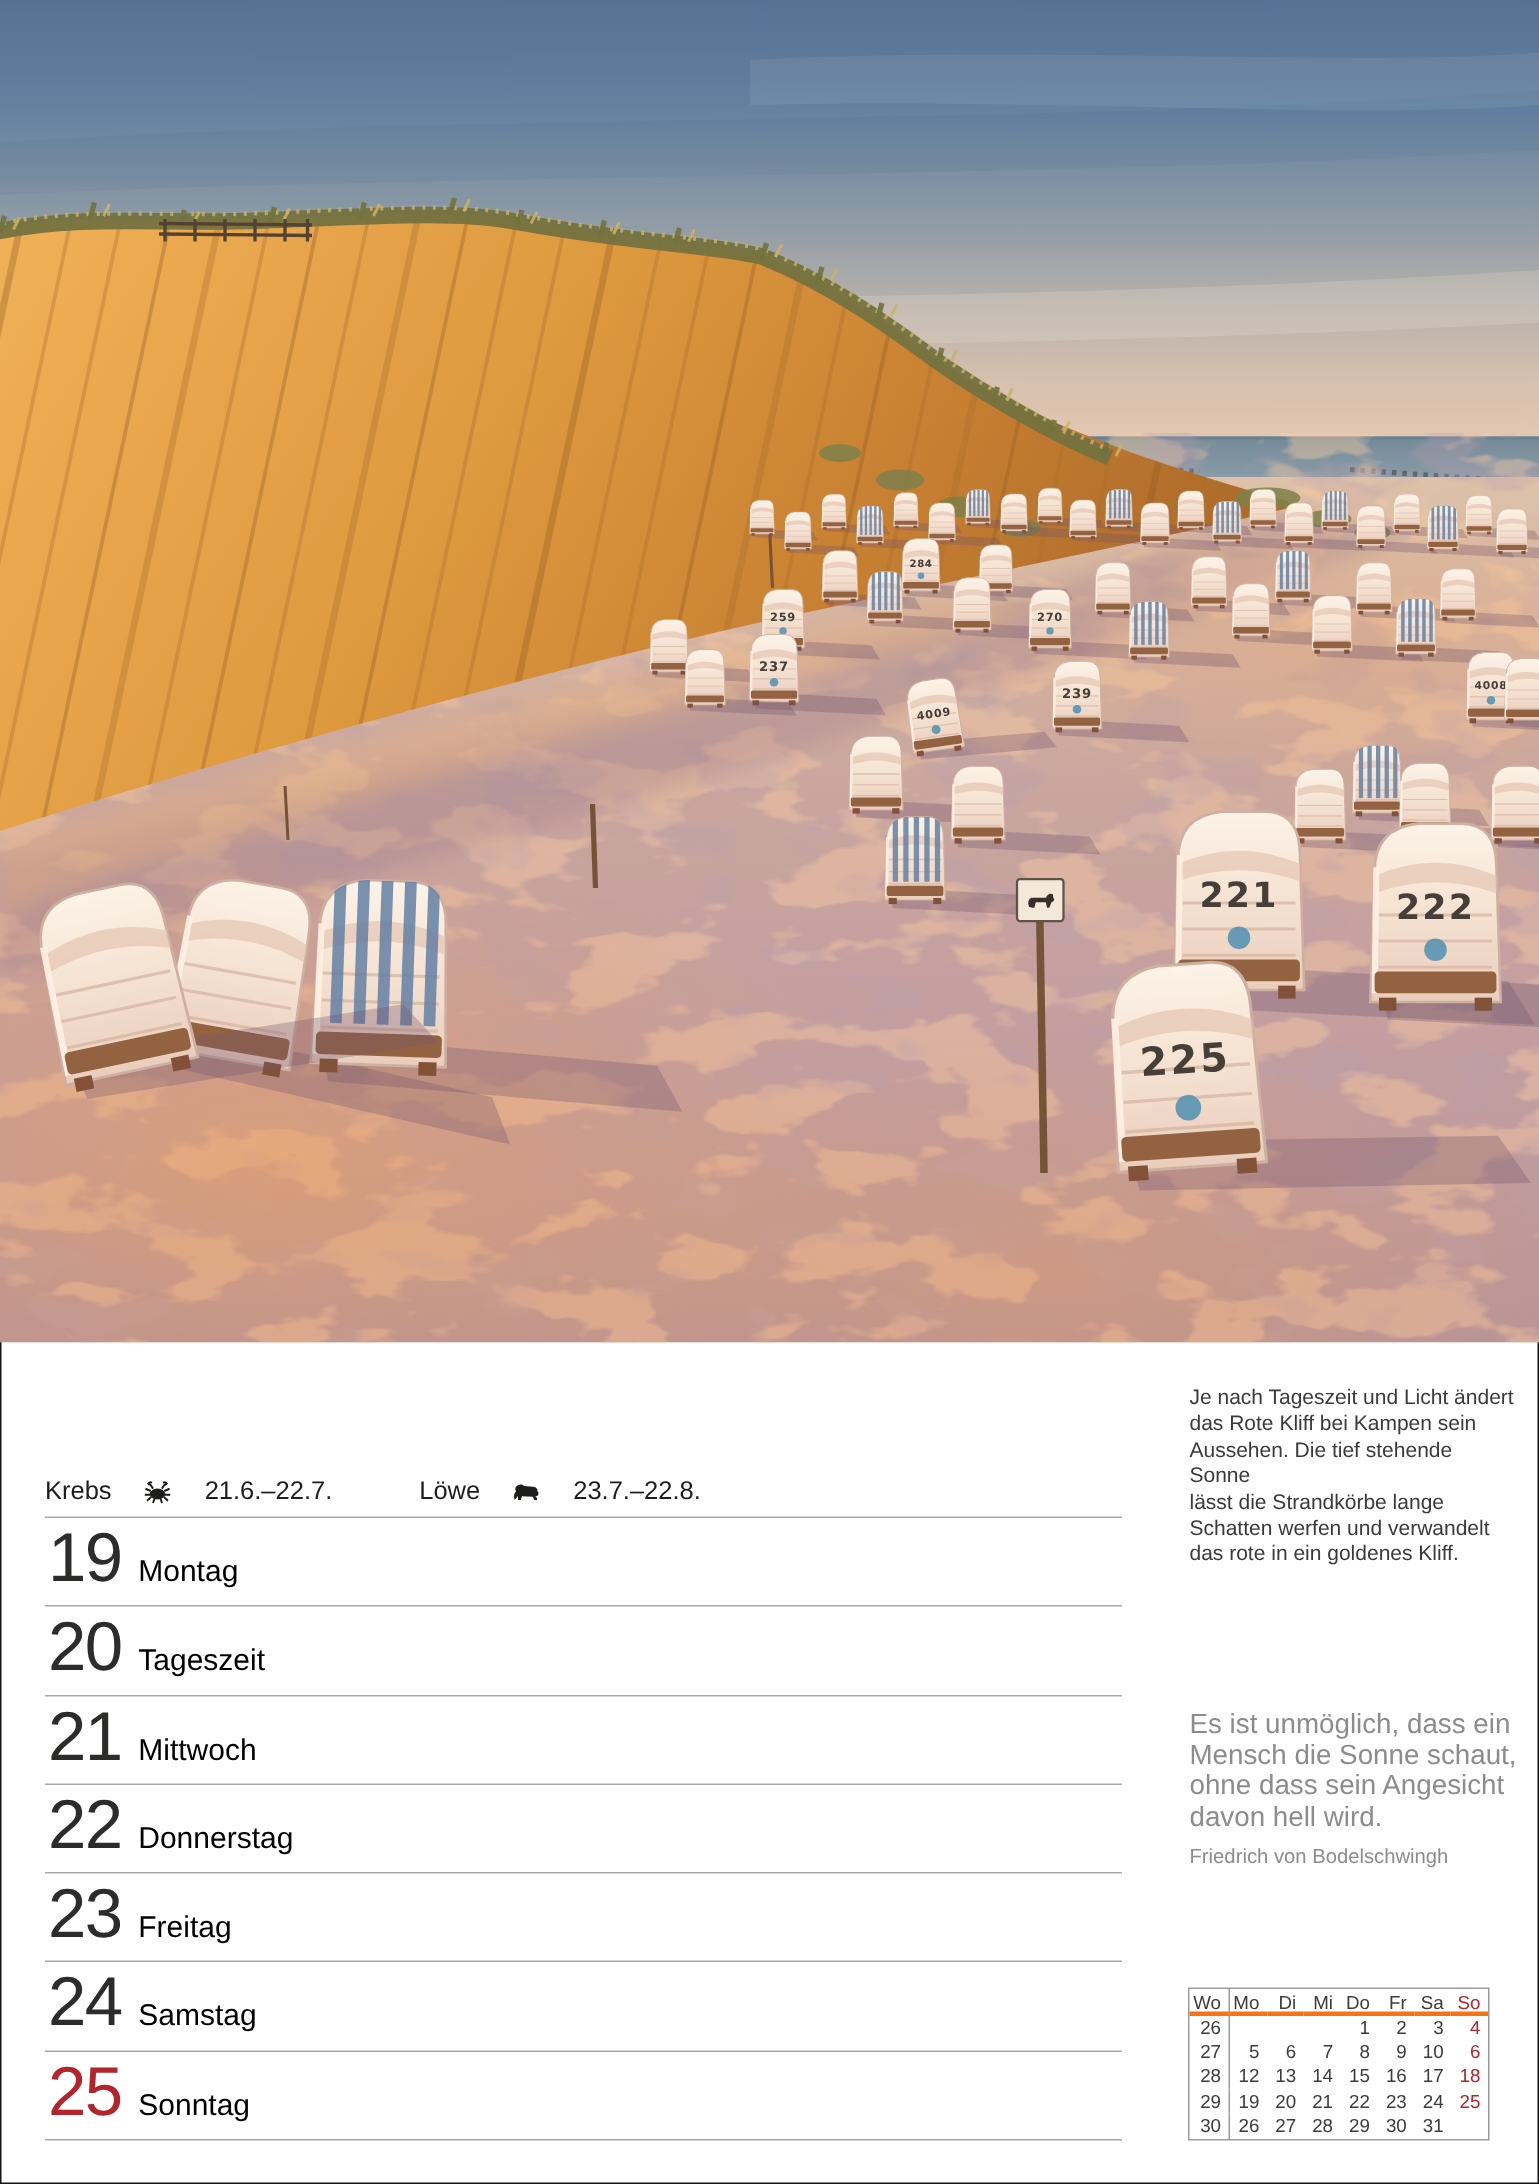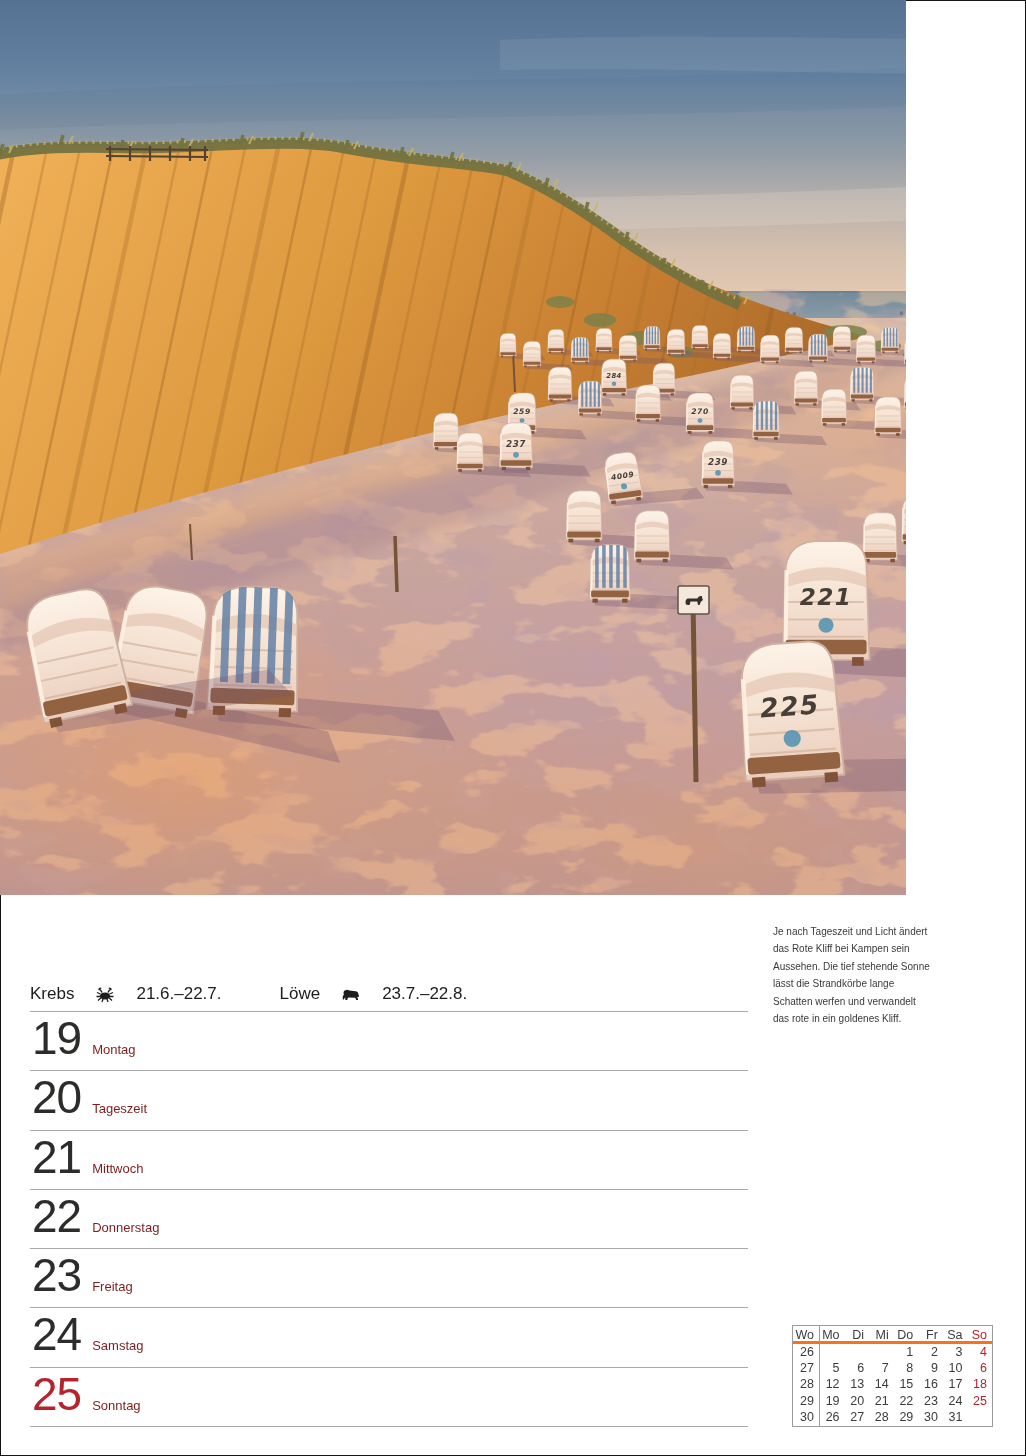--- a/index.html
+++ b/index.html
@@ -1,41 +1,41 @@
 <!DOCTYPE html>
 <html><head>
 <meta charset="utf-8">
 <style>
   html,body{margin:0;padding:0;}
   body{width:1026px;height:1456px;position:relative;background:#ffffff;
        font-family:"Liberation Sans",sans-serif;color:#2c2c2b;overflow:hidden;}
   .page{position:absolute;inset:0;outline:1px solid #141414;outline-offset:-1px;}
-  .photo-wrap{position:absolute;left:0;top:0;width:906px;height:895px;overflow:hidden;font-style:italic;}
+  .photo-wrap{position:absolute;left:0;top:0;width:1026px;height:895px;overflow:hidden;}
   .photo-wrap svg{display:block;}
 
   
   .title-row{position:absolute;left:32px;top:912px;display:flex;align-items:baseline;gap:14px;}
   .month{font-size:41px;letter-spacing:0.5px;color:#1d1d1b;}
   .week-label{font-size:17px;color:#1d1d1b;}
 
   
   .zodiac-row{position:absolute;left:30px;top:984px;display:flex;align-items:center;gap:20px;
               font-size:17px;color:#1d1d1b;}
   .zodiac-row .gap{width:18px;}
   .zicon{width:22px;height:17px;display:inline-block;}
 
   
   .week{position:absolute;left:30px;top:1011px;width:718px;border-top:1px solid #a8a8a8;}
   .day-row{height:59.3px;border-bottom:1px solid #a8a8a8;display:flex;align-items:baseline;box-sizing:border-box;}
   .day-num{font-size:46px;line-height:53px;color:#2c2c2b;margin-left:2px;letter-spacing:-1px;}
   .day-num.sun{color:#b3242c;}
-  .day-label{font-size:13px;color:#7f1d1d;margin-left:11px;}
+  .day-label{font-size:20px;color:#000000;margin-left:11px;}
 
   
-  .info-text{position:absolute;left:773px;top:923px;width:218px;font-size:10px;line-height:17.4px;
+  .info-text{position:absolute;left:793px;top:923px;width:218px;font-size:14px;line-height:17.4px;
              color:#3a3a39;white-space:pre-line;}
   .quote{position:absolute;left:793px;top:1139px;width:226px;color:#8c8c8c;}
   .quote-text{font-size:18.5px;line-height:20.5px;white-space:pre-line;}
   .quote-author{font-size:13.5px;margin-top:9px;}
 
   
   .mini{position:absolute;left:792px;top:1325px;width:201px;border:1px solid #9b9b9b;
         display:grid;grid-template-columns:27px repeat(7,1fr);box-sizing:border-box;
         font-size:12.5px;color:#3c3c3b;background:#fff;}
   .mini .c{text-align:right;padding:1px 5px 1px 0;height:16.4px;line-height:15.5px;box-sizing:border-box;}
@@ -1103,20 +1103,27 @@
       </div>
     </div>
 
   <div class="info-text">Je nach Tageszeit und Licht ändert
 das Rote Kliff bei Kampen sein
 Aussehen. Die tief stehende Sonne
 lässt die Strandkörbe lange
 Schatten werfen und verwandelt
 das rote in ein goldenes Kliff.</div>
 
+  <div class="quote">
+    <div class="quote-text">Es ist unmöglich, dass ein
+Mensch die Sonne schaut,
+ohne dass sein Angesicht
+davon hell wird.</div>
+    <div class="quote-author">Friedrich von Bodelschwingh</div>
+  </div>
 
   <div class="mini">
       <div class="c hdr woc">Wo</div>
       <div class="c hdr">Mo</div>
       <div class="c hdr">Di</div>
       <div class="c hdr">Mi</div>
       <div class="c hdr">Do</div>
       <div class="c hdr">Fr</div>
       <div class="c hdr">Sa</div>
       <div class="c hdr sun">So</div>

